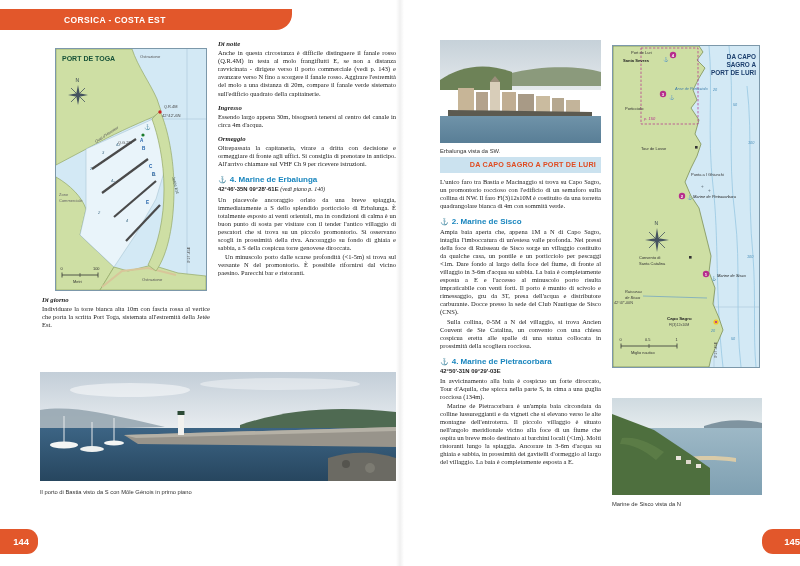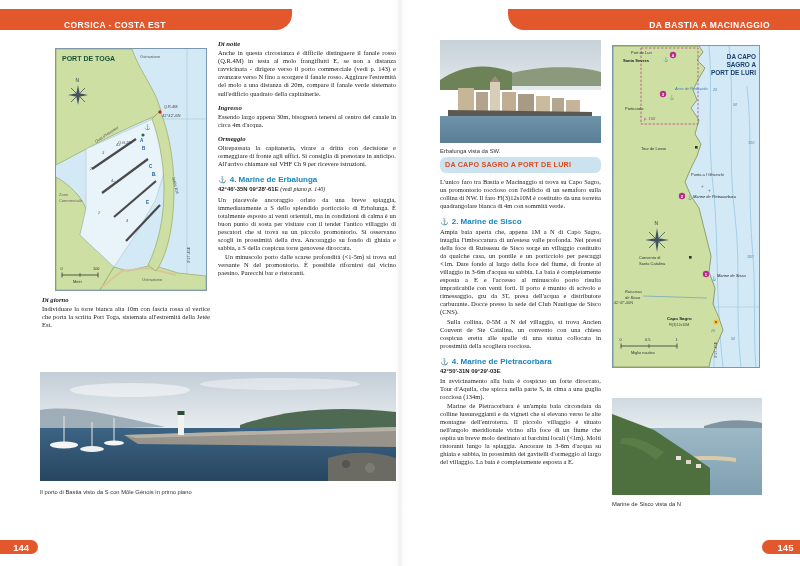--- a/index.html
+++ b/index.html
@@ -3,60 +3,57 @@
 <meta charset="utf-8">
 <style>
   html,body{margin:0;padding:0;background:#e9e9e9;}
   .sheet{position:relative;width:800px;height:566px;background:#ffffff;overflow:hidden;
          font-family:"Liberation Serif",serif;color:#222;}
   .seam{position:absolute;left:396px;top:0;width:8px;height:566px;
         background:linear-gradient(90deg,rgba(0,0,0,0),rgba(0,0,0,.06),rgba(0,0,0,0));}
   
   .hdr{position:absolute;top:9px;height:21px;background:#e2572b;color:#fff;
        font-family:"Liberation Sans",sans-serif;font-weight:bold;font-size:8.5px;
-       letter-spacing:.4px;display:flex;align-items:flex-end;box-sizing:border-box;}
+       letter-spacing:.4px;display:flex;align-items:center;box-sizing:border-box;}
   .hdr-left{left:0;width:292px;border-radius:0 0 16px 0;padding-left:64px;}
   .hdr-right{right:0;width:292px;border-radius:0 0 0 16px;justify-content:flex-end;padding-right:30px;}
   
-  .pnum{position:absolute;bottom:12px;height:14px;width:38px;background:#e2572b;color:#fff;
+  .pnum{position:absolute;bottom:12px;height:25px;width:38px;background:#e2572b;color:#fff;
         font-family:"Liberation Sans",sans-serif;font-weight:bold;font-size:9.5px;
         display:flex;align-items:center;box-sizing:border-box;}
   .pnum-left{left:0;border-radius:0 11px 11px 0;justify-content:flex-end;padding-right:9px;}
-  .pnum-right{right:0;border-radius:11px 0 0 11px;justify-content:center;padding-left:9px;}
+  .pnum-right{right:0;border-radius:11px 0 0 11px;justify-content:flex-end;padding-left:9px;}
   
   .col{position:absolute;font-size:6.5px;line-height:1.24;text-align:justify;}
   .body-p{margin:0 0 1px 0;}
   .ind{text-indent:7px;}
   .runhead{font-weight:bold;font-style:italic;font-size:6.7px;margin:6px 0 1px 0;}
   .runhead.first{margin-top:0;}
   .blue-h{color:#1a86be;font-family:"Liberation Sans",sans-serif;font-weight:bold;
           font-size:8px;margin:7px 0 1px 0;text-align:left;}
   .anch{font-size:7px;margin-right:3px;}
   .coords{font-family:"Liberation Sans",sans-serif;font-weight:bold;font-size:5.9px;
           margin:0 0 2px 0;text-align:left;}
   .coords .note{font-family:"Liberation Serif",serif;font-weight:normal;font-style:italic;}
   .band{background:#cbe2ef;color:#e04b21;font-family:"Liberation Sans",sans-serif;
         font-weight:bold;font-size:7.2px;letter-spacing:.2px;padding:4px 5px 3px 5px;
-        margin:0 0 5px 0;text-align:left;border-radius:6px;}
+        margin:0 0 5px 0;text-align:right;}
   .caption{position:absolute;font-family:"Liberation Sans",sans-serif;font-size:5.8px;color:#333;}
   .photo{position:absolute;overflow:hidden;}
   .map{position:absolute;border:1px solid #7c98aa;box-sizing:border-box;background:#d3e9f5;}
   svg{display:block;}
   svg text{font-family:"Liberation Sans",sans-serif;}
 </style>
 </head>
 <body>
 
 <div class="sheet">
 
   <div class="hdr hdr-left">
       <span>CORSICA - COSTA EST</span>
-    </div>
-  <div class="hdr hdr-right">
-      <span>DA BASTIA A MACINAGGIO</span>
     </div>
 
   <div class="seam"></div>
 
   <div class="map" style="left:55px;top:48px;width:152px;height:243px;">
     <svg width="150" height="241" viewBox="0 0 150 241">
       <rect x="0" y="0" width="150" height="241" fill="#d3e9f5"></rect>
       <line x1="0" y1="70" x2="150" y2="70" stroke="#a9c6d8" stroke-width="0.6"></line>
       <line x1="131" y1="0" x2="131" y2="241" stroke="#a9c6d8" stroke-width="0.6"></line>
 

